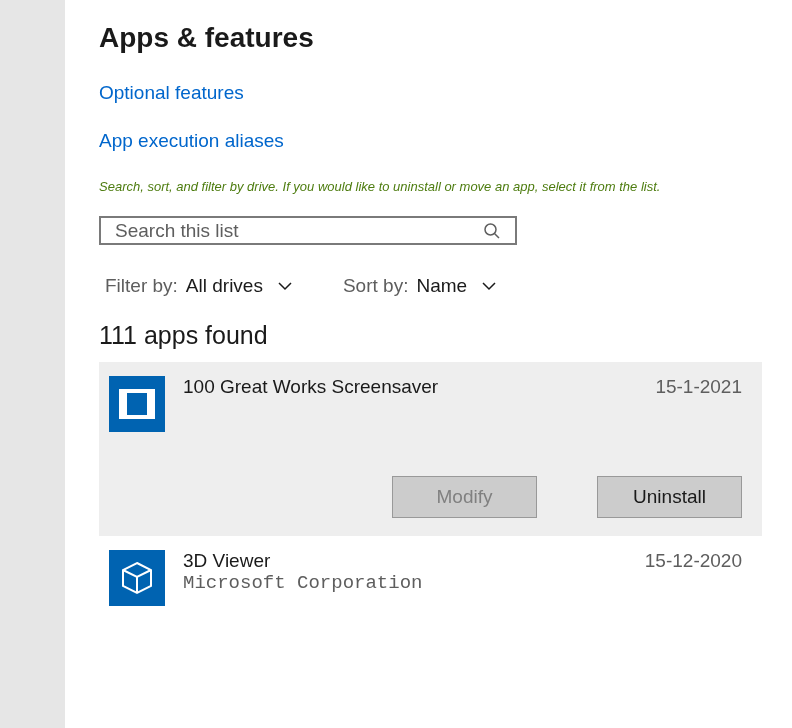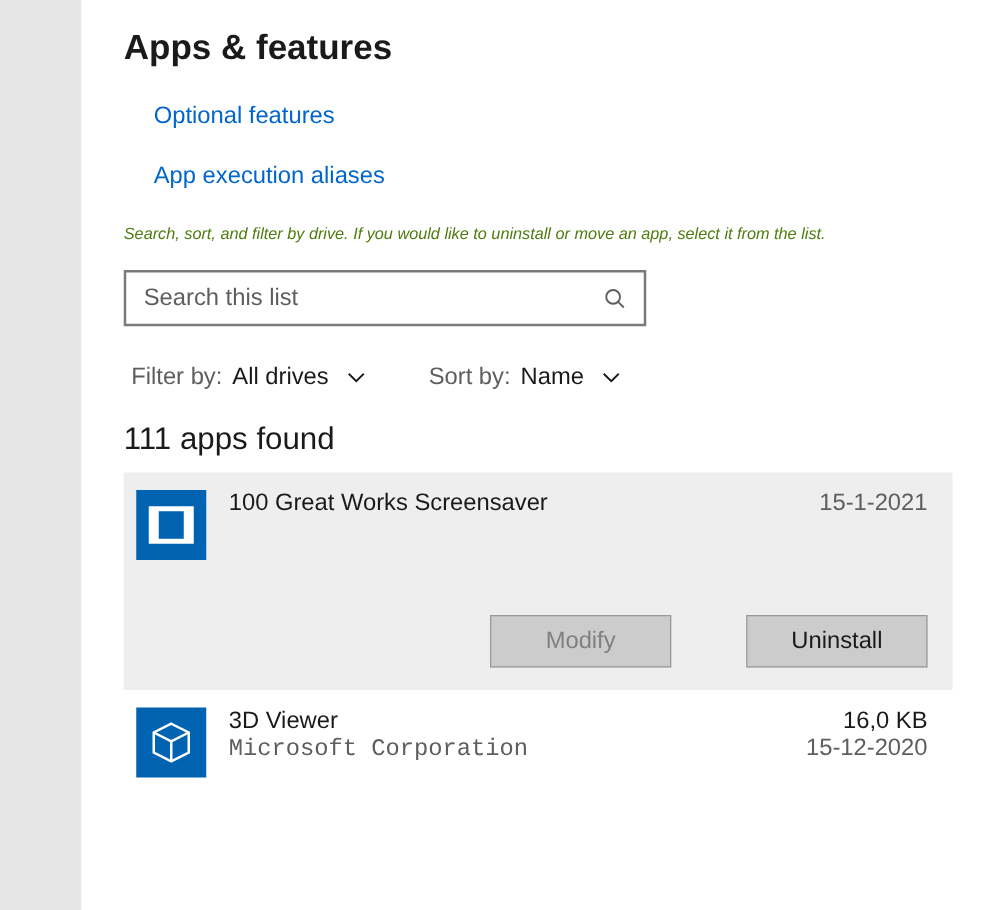--- a/index.html
+++ b/index.html
@@ -25,35 +25,34 @@
       font-size: 28px;
       font-weight: 600;
       margin-bottom: 28px;
     }
     a.link {
       color: #0066cc;
       text-decoration: none;
       font-size: 19px;
       display: inline-block;
       margin-bottom: 26px;
-      margin-left: 24px;
     }
     .help-text {
       font-size: 13px;
       line-height: 1.4;
       margin-bottom: 20px;
       color: #4d7c0f;
       font-style: italic;
     }
     .search-row {
       display: flex;
       align-items: center;
       border: 2px solid #7a7a7a;
       width: 418px;
-      height: 45px;
+      height: 29px;
       padding: 0 14px;
       margin-bottom: 30px;
     }
     .search-row input {
       border: none;
       outline: none;
       font-size: 19px;
       flex: 1;
       background: transparent;
       color: #1a1a1a;
@@ -243,20 +242,19 @@
             <polygon points="19,4 33,11 33,27 19,34 5,27 5,11" fill="none" stroke="#fff" stroke-width="2"></polygon>
             <polyline points="5,11 19,18 33,11" fill="none" stroke="#fff" stroke-width="2"></polyline>
             <line x1="19" y1="18" x2="19" y2="34" stroke="#fff" stroke-width="2"></line>
           </svg>
         </div>
         <div class="app-text">
           <span class="app-name">3D Viewer</span>
           <span class="app-publisher">Microsoft Corporation</span>
         </div>
         <div class="app-meta">
-          <span class="size">16,0 KB</span>
           <span>15-12-2020</span>
         </div>
       </div>
     </div>
 
   </div>
 </div>
 
 </body></html>

